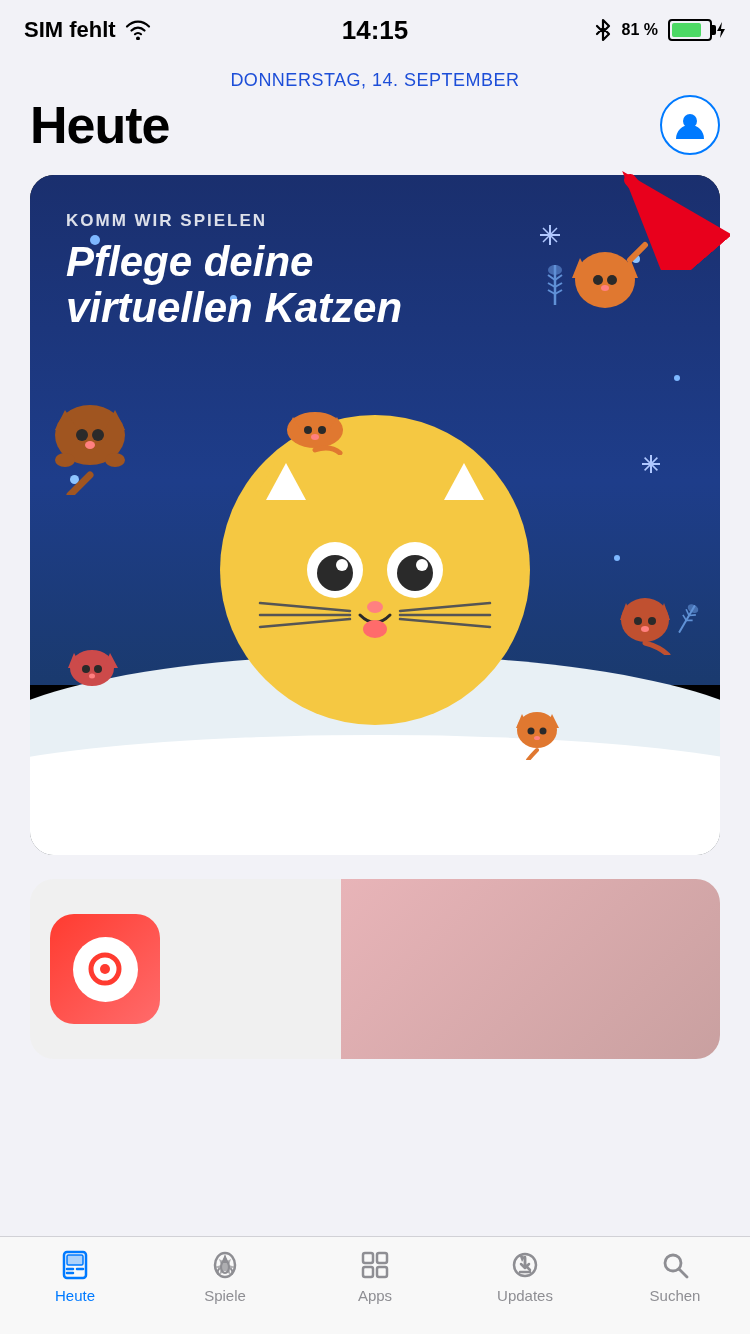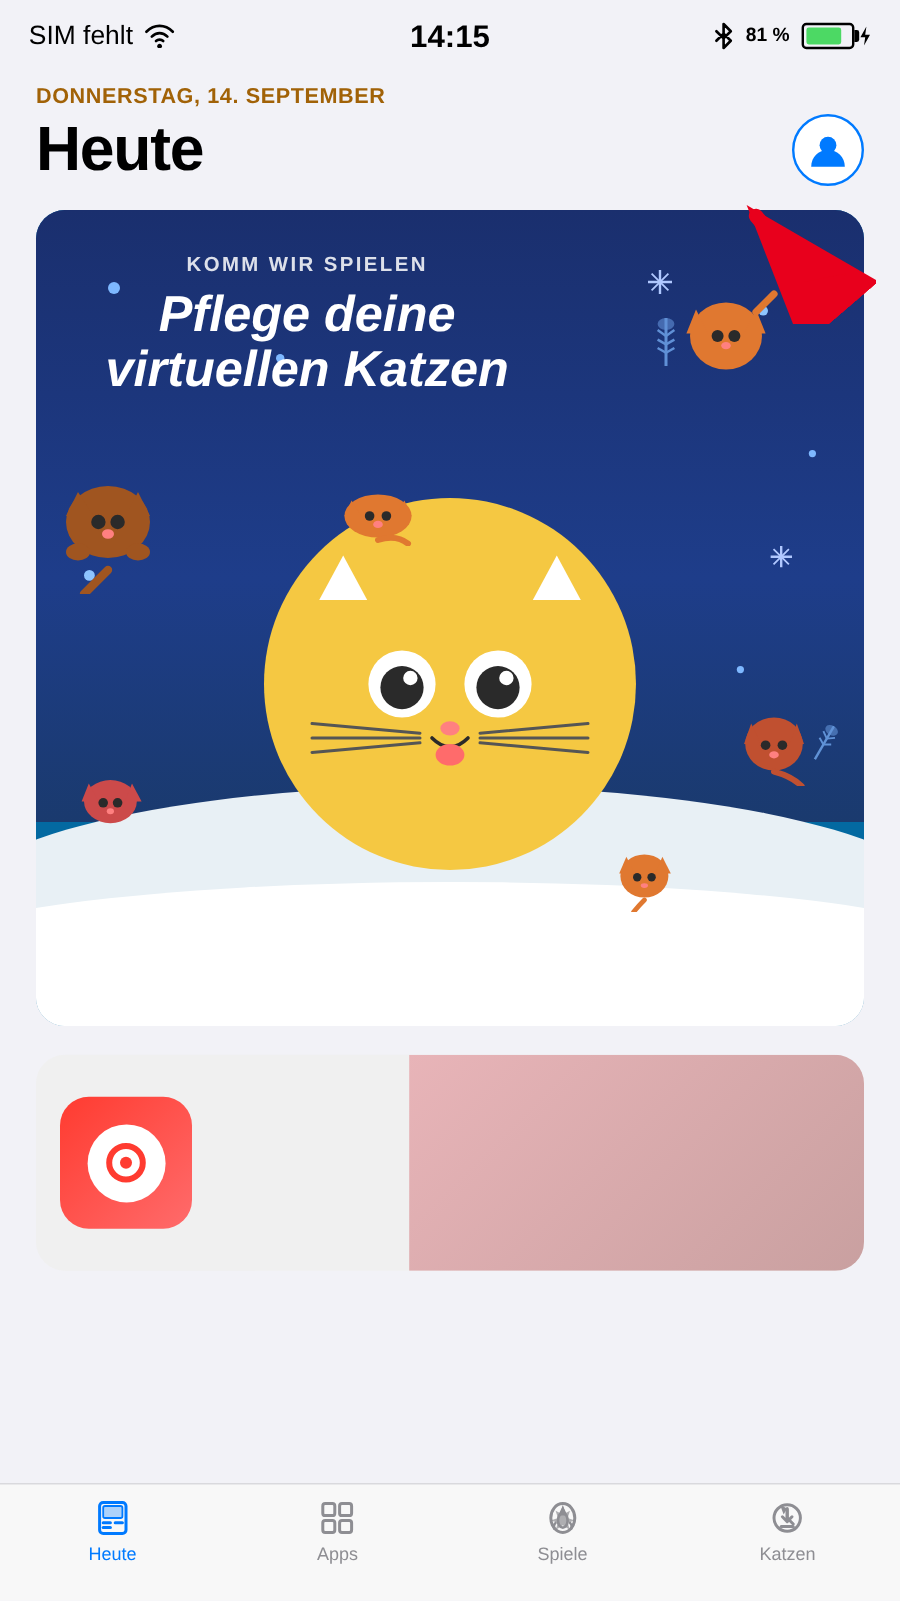--- a/index.html
+++ b/index.html
@@ -22,21 +22,21 @@
       align-items: center;
       justify-content: space-between;
       padding: 0 24px;
       position: relative;
     }
     .status-left {
       display: flex;
       align-items: center;
       gap: 8px;
       font-size: 22px;
-      font-weight: 400;
+      font-weight: 700;
       color: #000;
     }
     .status-time {
       font-size: 26px;
       font-weight: 600;
       color: #000;
       position: absolute;
       left: 50%;
       transform: translateX(-50%);
     }
@@ -86,25 +86,26 @@
     }
 
     
     .main-content {
       padding: 0 30px;
       position: relative;
     }
 
     .date-label {
       font-size: 18px;
-      font-weight: 700;
-      color: #a16207;
+      font-weight: 400;
+      color: #1d4ed8;
       letter-spacing: 0.5px;
       margin-top: 10px;
       text-transform: uppercase;
+      text-align: center;
     }
 
     .page-title-row {
       display: flex;
       align-items: center;
       justify-content: space-between;
       margin-top: 4px;
       margin-bottom: 20px;
     }
 
@@ -137,25 +138,24 @@
       height: 120px;
       pointer-events: none;
       z-index: 10;
     }
 
     
     .featured-card {
       width: 100%;
       border-radius: 24px;
       overflow: hidden;
-      background: #0369a1;
+      background: #000000;
       position: relative;
       height: 680px;
       cursor: pointer;
-      text-align: center;
     }
 
     .card-top-text {
       position: absolute;
       top: 36px;
       left: 36px;
       z-index: 2;
     }
 
     .card-subtitle {
@@ -521,52 +521,61 @@
         <line x1="8" y1="24" x2="14" y2="24" stroke="#007aff" stroke-width="2.5" stroke-linecap="round"></line>
         <line x1="18" y1="20" x2="24" y2="20" stroke="#007aff" stroke-width="2.5" stroke-linecap="round"></line>
       </svg>
     </div>
     <span class="tab-label">Heute</span>
   </div>
 
   <div class="tab-item tab-inactive">
     <div class="tab-icon">
       <svg width="32" height="32" viewBox="0 0 32 32">
-        <rect x="4" y="4" width="10" height="10" rx="2" fill="none" stroke="#8e8e93" stroke-width="2.5"></rect>
-        <rect x="18" y="4" width="10" height="10" rx="2" fill="none" stroke="#8e8e93" stroke-width="2.5"></rect>
-        <rect x="4" y="18" width="10" height="10" rx="2" fill="none" stroke="#8e8e93" stroke-width="2.5"></rect>
-        <rect x="18" y="18" width="10" height="10" rx="2" fill="none" stroke="#8e8e93" stroke-width="2.5"></rect>
-      </svg>
-    </div>
-    <span class="tab-label">Apps</span>
-  </div>
-
-  <div class="tab-item tab-inactive">
-    <div class="tab-icon">
-      <svg width="32" height="32" viewBox="0 0 32 32">
         <path d="M16 4C10 4 6 10 6 16C6 22 10 28 16 28C22 28 26 22 26 16C26 10 22 4 16 4Z" fill="none" stroke="#8e8e93" stroke-width="2.5"></path>
         <path d="M12 16L10 10L16 13L22 10L20 16L26 18L20 20L22 26L16 22L10 26L12 20L6 18Z" fill="#8e8e93" opacity="0.7"></path>
 
         <path d="M16 6L12 14H20L16 6Z" fill="#8e8e93"></path>
         <path d="M10 20C10 20 8 22 9 25" stroke="#8e8e93" stroke-width="2" stroke-linecap="round" fill="none"></path>
         <path d="M22 20C22 20 24 22 23 25" stroke="#8e8e93" stroke-width="2" stroke-linecap="round" fill="none"></path>
         <ellipse cx="16" cy="18" rx="4" ry="6" fill="none" stroke="#8e8e93" stroke-width="2.2"></ellipse>
         <path d="M16 5L13.5 13H18.5L16 5Z" fill="#8e8e93"></path>
       </svg>
     </div>
     <span class="tab-label">Spiele</span>
+  </div>
+
+  <div class="tab-item tab-inactive">
+    <div class="tab-icon">
+      <svg width="32" height="32" viewBox="0 0 32 32">
+        <rect x="4" y="4" width="10" height="10" rx="2" fill="none" stroke="#8e8e93" stroke-width="2.5"></rect>
+        <rect x="18" y="4" width="10" height="10" rx="2" fill="none" stroke="#8e8e93" stroke-width="2.5"></rect>
+        <rect x="4" y="18" width="10" height="10" rx="2" fill="none" stroke="#8e8e93" stroke-width="2.5"></rect>
+        <rect x="18" y="18" width="10" height="10" rx="2" fill="none" stroke="#8e8e93" stroke-width="2.5"></rect>
+      </svg>
+    </div>
+    <span class="tab-label">Apps</span>
   </div>
 
   <div class="tab-item tab-inactive">
     <div class="tab-icon">
       <svg width="32" height="32" viewBox="0 0 32 32">
         <circle cx="16" cy="16" r="11" fill="none" stroke="#8e8e93" stroke-width="2.5"></circle>
         <path d="M16 8V16L21 21" stroke="#8e8e93" stroke-width="2.5" stroke-linecap="round" stroke-linejoin="round" fill="none"></path>
         <path d="M10 5L16 8L13 13" fill="#8e8e93"></path>
 
         <path d="M16 9V18M12 15L16 19L20 15" stroke="#8e8e93" stroke-width="2.5" stroke-linecap="round" stroke-linejoin="round" fill="none"></path>
         <line x1="11" y1="23" x2="21" y2="23" stroke="#8e8e93" stroke-width="2.5" stroke-linecap="round"></line>
       </svg>
     </div>
-    <span class="tab-label">Katzen</span>
-  </div>
-
+    <span class="tab-label">Updates</span>
+  </div>
+
+  <div class="tab-item tab-inactive">
+    <div class="tab-icon">
+      <svg width="32" height="32" viewBox="0 0 32 32">
+        <circle cx="14" cy="14" r="8" fill="none" stroke="#8e8e93" stroke-width="2.8"></circle>
+        <line x1="20" y1="20" x2="28" y2="28" stroke="#8e8e93" stroke-width="2.8" stroke-linecap="round"></line>
+      </svg>
+    </div>
+    <span class="tab-label">Suchen</span>
+  </div>
 </div>
 
 </body></html>

